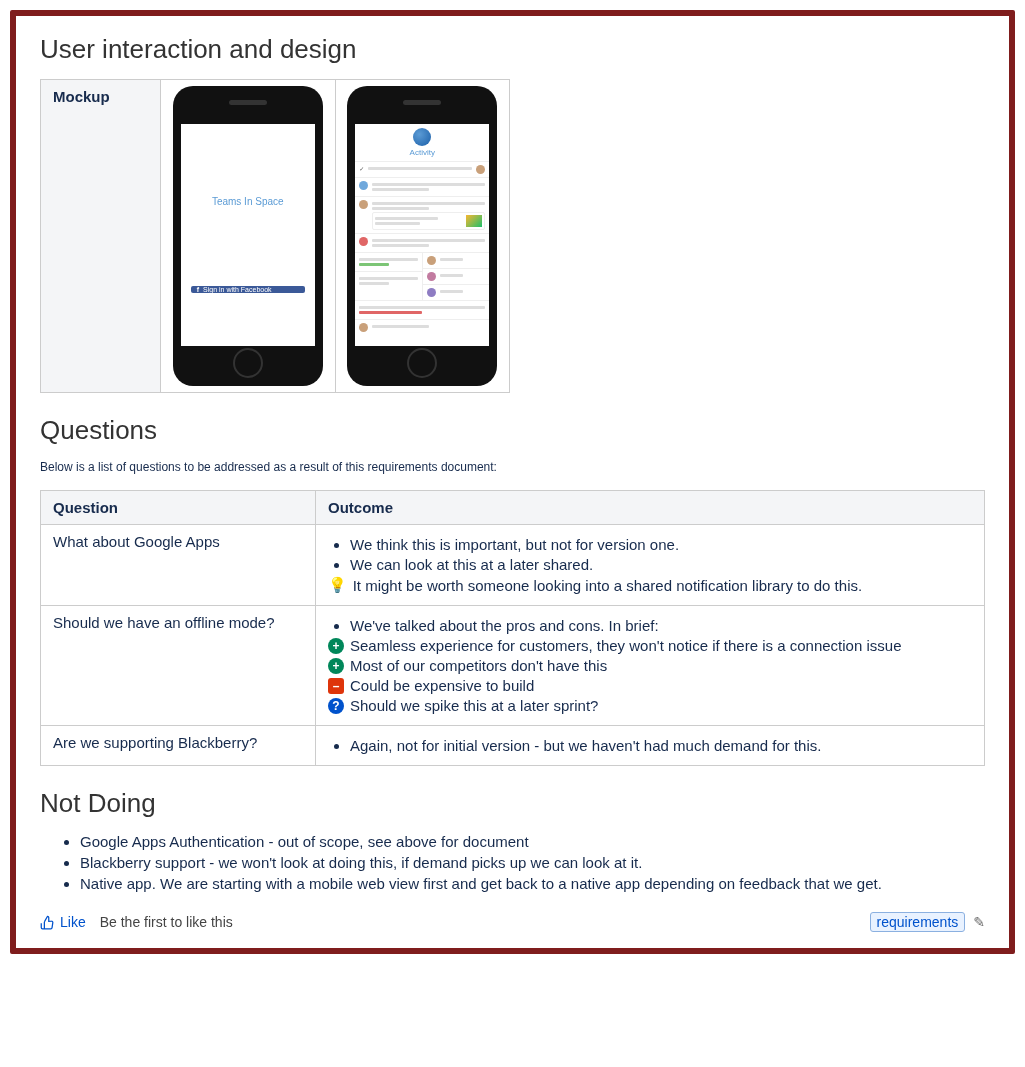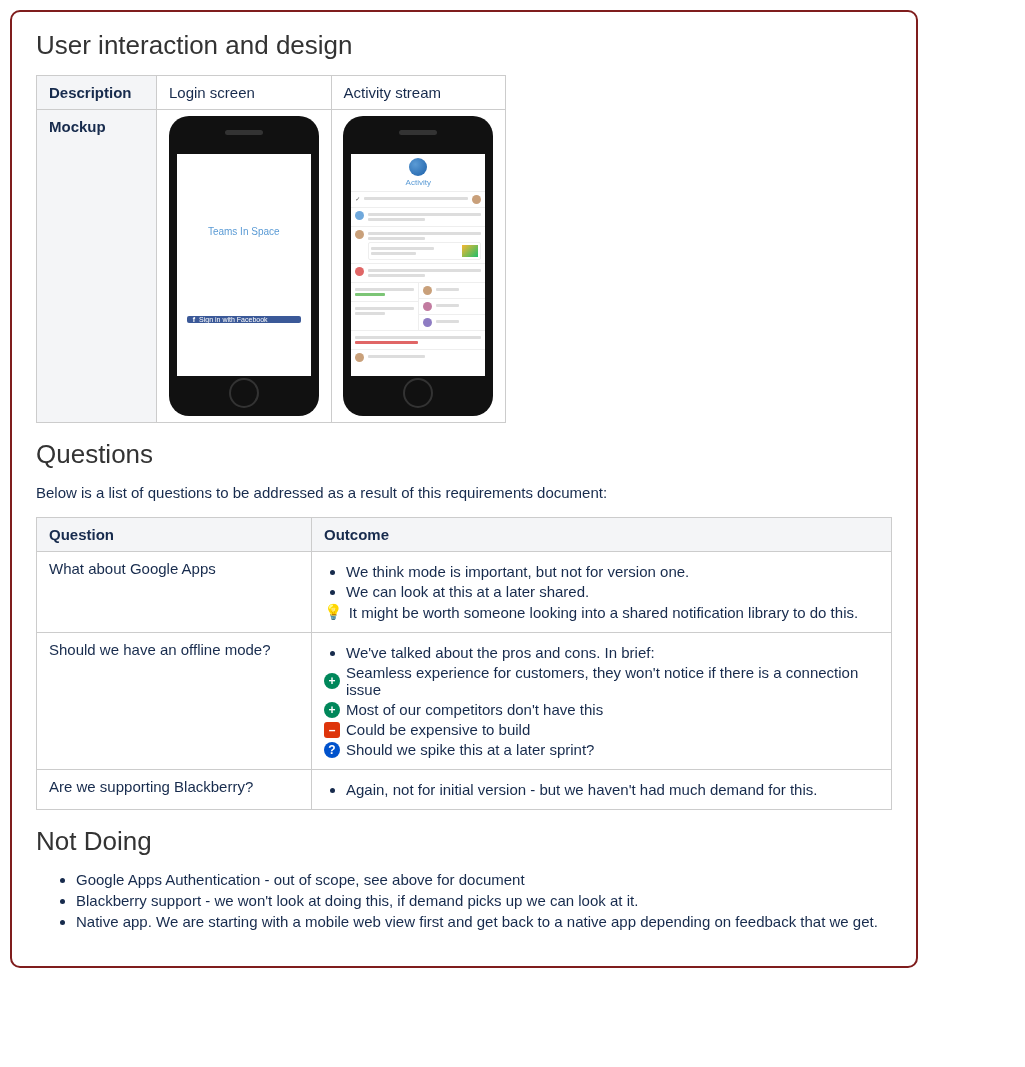--- a/index.html
+++ b/index.html
@@ -3,33 +3,33 @@
   <meta charset="utf-8">
   <style>
     * { box-sizing: border-box; margin: 0; padding: 0; }
     body {
       font-family: -apple-system, BlinkMacSystemFont, "Segoe UI", Helvetica, Arial, sans-serif;
       color: #172B4D;
       background: #fff;
       padding: 10px;
     }
     .page {
-      width: 908px;
-      border: 2px solid #7f1d1d;
-      border-radius: 10px;
+      width: 1005px;
+      border: 6px solid #7f1d1d;
+      border-radius: 2px;
       padding: 18px 24px 16px 24px;
     }
     h2 {
       font-size: 26px;
       font-weight: 400;
       color: #333;
       margin-bottom: 14px;
     }
-    h2.sect { margin-top: 16px; }
-    p.intro { font-size: 15px; margin: 10px 0 16px 0; }
+    h2.sect { margin-top: 22px; }
+    p.intro { font-size: 12px; margin: 10px 0 16px 0; }
     table {
       border-collapse: collapse;
       border: 1px solid #ccc;
     }
     th, td {
       border: 1px solid #ccc;
       padding: 8px 12px;
       text-align: left;
       vertical-align: top;
       font-size: 15px;
@@ -108,25 +108,20 @@
   </style>
 </head>
 <body>
 
 <div class="page">
 
   <h2>User interaction and design</h2>
 
   <table class="design-table">
     <tbody>
-        <tr>
-      <th class="hdr-col">Description</th>
-      <td>Login screen</td>
-      <td>Activity stream</td>
-    </tr>
     <tr>
       <th class="hdr-col">Mockup</th>
       <td class="mock-cell">
         <div class="phone">
           <div class="screen login-screen">
             <div class="logo-blob"></div>
             <div class="brand-text">Teams In Space</div>
             <div class="social-btn fb">
                   <span style="font-weight:700;margin-right:4px">f</span>
                   <span>Sign in with Facebook</span>
@@ -247,21 +242,21 @@
       <tr>
         <th>Question</th>
         <th>Outcome</th>
       </tr>
     </thead>
     <tbody id="questions-body">
         <tr>
           <td>What about Google Apps</td>
           <td>
             <ul class="outcome">
-              <li>We think mode is important, but not for version one.</li>
+              <li>We think this is important, but not for version one.</li>
               <li>We can look at this at a later shared.</li>
               <li class="noicon">
                 <span>💡</span>
                 <span>It might be worth someone looking into a shared notification library to do this.</span>
               </li>
             </ul>
           </td>
         </tr>
         <tr>
           <td>Should we have an offline mode?</td>
@@ -298,14 +293,29 @@
       </tbody>
   </table>
 
   <h2 class="sect">Not Doing</h2>
   <ul class="not-doing-list" id="not-doing-list">
       <li>Google Apps Authentication - out of scope, see above for document</li>
       <li>Blackberry support - we won't look at doing this, if demand picks up we can look at it.</li>
       <li>Native app. We are starting with a mobile web view first and get back to a native app depending on feedback that we get.</li>
     </ul>
 
+  <div class="footer-row">
+    <div class="footer-left">
+      <span class="like-btn">
+        <svg class="thumb-icon" viewBox="0 0 24 24" fill="none" stroke="#0052CC" stroke-width="2">
+            <path d="M7 22V11M2 13v7a2 2 0 0 0 2 2h13.3a2 2 0 0 0 2-1.7l1.2-8a2 2 0 0 0-2-2.3H14V4a2 2 0 0 0-2-2l-5 9"></path>
+          </svg>
+        <span>Like</span>
+      </span>
+      <span class="like-hint">Be the first to like this</span>
+    </div>
+    <div class="footer-right">
+      <span class="tag-chip">requirements</span>
+      <span class="pencil-icon">✎</span>
+    </div>
+  </div>
 
 </div>
 
 </body></html>

